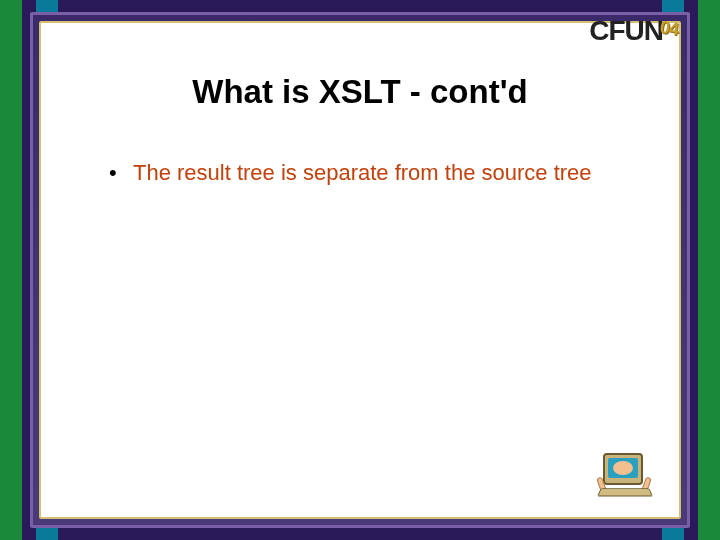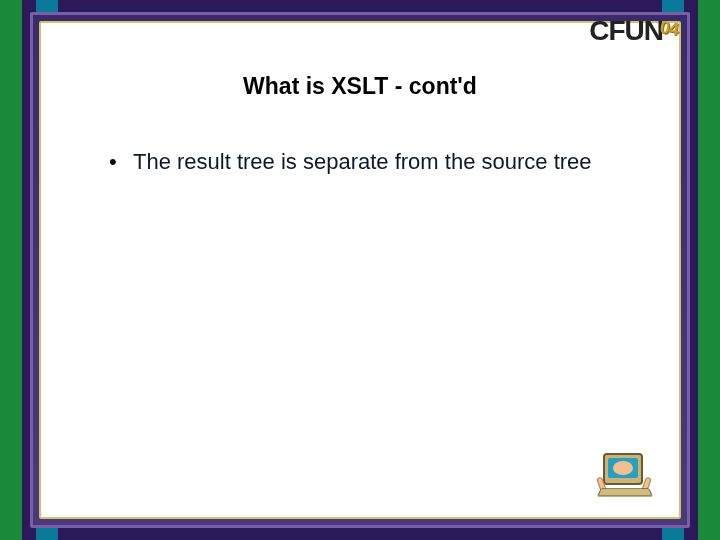--- a/index.html
+++ b/index.html
@@ -58,33 +58,33 @@
     font-size: 18px;
     font-weight: 900;
     color: #c8a030;
     transform: translate(-3px, -6px) rotate(8deg);
     text-shadow: 1px 1px 0 #8a6a10;
   }
   .content {
     padding: 50px 50px 20px 50px;
   }
   .title {
-    font-size: 23px;
+    font-size: 33px;
     font-weight: bold;
     text-align: center;
     color: #000;
     margin-bottom: 48px;
   }
   .bullets {
     list-style: none;
     padding-left: 18px;
   }
   .bullets li {
     font-size: 22px;
-    color: #0f172a;
+    color: #c2410c;
     line-height: 1.25;
     margin-bottom: 4px;
     position: relative;
     padding-left: 24px;
   }
   .bullets li::before {
     content: "•";
     position: absolute;
     left: 0;
     top: 0;

